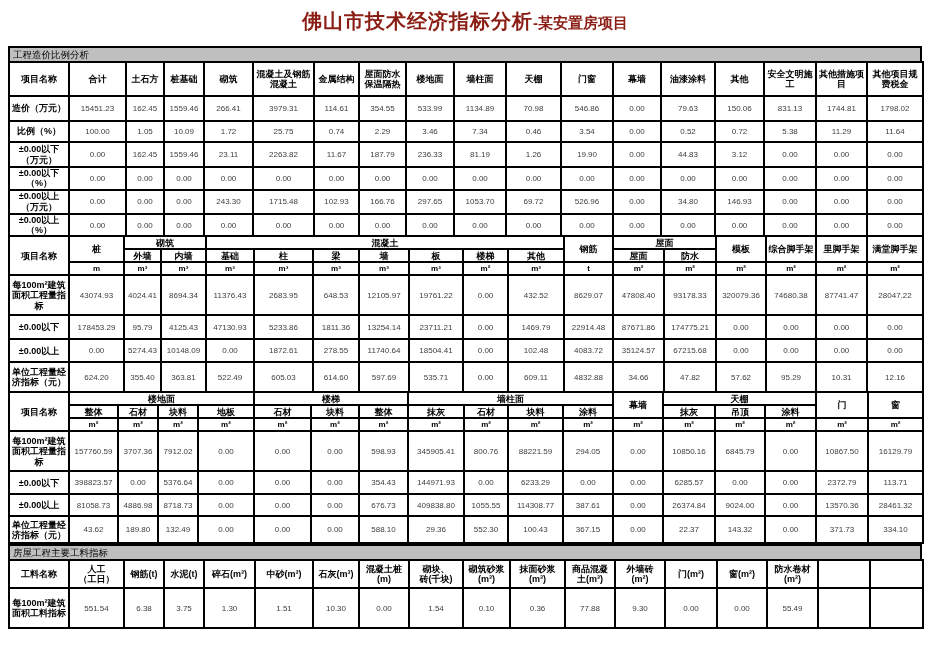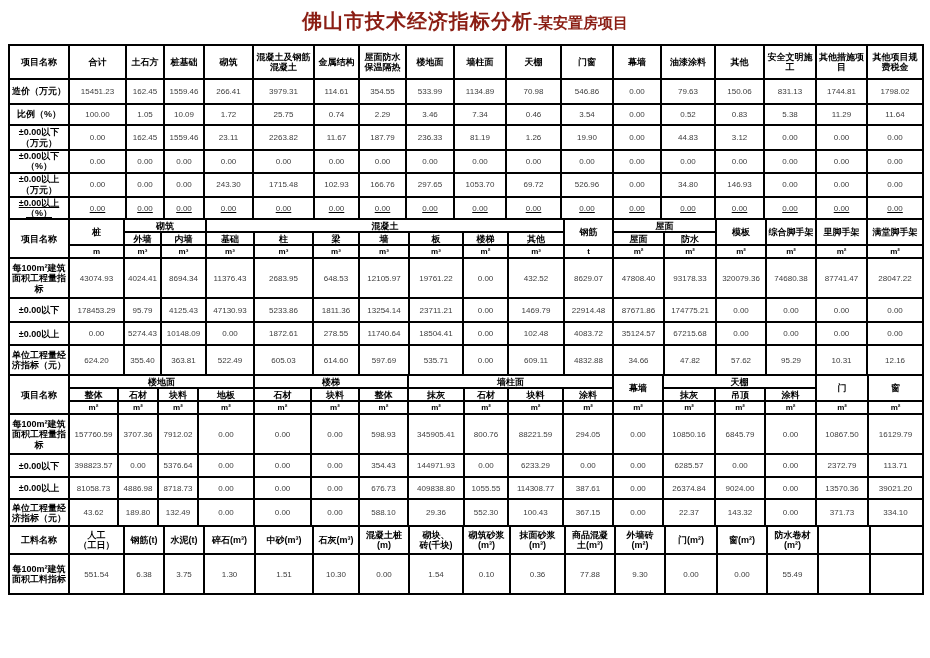--- a/index.html
+++ b/index.html
@@ -35,40 +35,41 @@
   td.unit{font-weight:bold;color:#000;font-size:8px;}
   th.rowlabel{font-size:9px;font-weight:bold;white-space:normal;line-height:1.15;}
   #t3 thead th{white-space:pre-line;}
   
   #t1 thead tr{height:34px;}
   #t1 tbody tr:nth-child(1){height:25px;}
   #t1 tbody tr:nth-child(2){height:21px;}
   #t1 tbody tr:nth-child(3){height:25px;}
   #t1 tbody tr:nth-child(4){height:21px;}
   #t1 tbody tr:nth-child(5){height:24px;}
-  #t1 tbody tr:nth-child(6){height:21px;text-decoration:underline;}
+  #t1 tbody tr:nth-child(6){height:21px;}
   #t2a thead tr,#t2b thead tr{height:13px;}
   #t2a tbody tr:nth-child(1){height:40px;}
   #t2a tbody tr:nth-child(2){height:24px;}
   #t2a tbody tr:nth-child(3){height:23px;}
   #t2a tbody tr:nth-child(4){height:30px;}
   #t2b tbody tr:nth-child(1){height:40px;}
   #t2b tbody tr:nth-child(2){height:23px;}
   #t2b tbody tr:nth-child(3){height:22px;}
   #t2b tbody tr:nth-child(4){height:27px;}
   #t3 thead tr{height:28px;}
   #t3 tbody tr{height:40px;}
 </style>
 </head>
 <body>
 
 <div class="title"><span class="main">佛山市技术经济指标分析</span><span class="suffix">-某安置房项目</span></div>
 
 <div class="sheet">
 
+  <div class="bar">工程造价比例分析</div>
   <table id="t1">
     <colgroup>
         <col style="width:60px">
         <col style="width:57px">
         <col style="width:38px">
         <col style="width:40px">
         <col style="width:49px">
         <col style="width:61px">
         <col style="width:45px">
         <col style="width:47px">
@@ -134,21 +135,21 @@
           <td>1.72</td>
           <td>25.75</td>
           <td>0.74</td>
           <td>2.29</td>
           <td>3.46</td>
           <td>7.34</td>
           <td>0.46</td>
           <td>3.54</td>
           <td>0.00</td>
           <td>0.52</td>
-          <td>0.83</td>
+          <td>0.72</td>
           <td>5.38</td>
           <td>11.29</td>
           <td>11.64</td>
         </tr>
         <tr>
           <th class="rowlabel">±0.00以下（万元）</th>
           <td>0.00</td>
           <td>162.45</td>
           <td>1559.46</td>
           <td>23.11</td>
@@ -500,21 +501,21 @@
           <td>676.73</td>
           <td>409838.80</td>
           <td>1055.55</td>
           <td>114308.77</td>
           <td>387.61</td>
           <td>0.00</td>
           <td>26374.84</td>
           <td>9024.00</td>
           <td>0.00</td>
           <td>13570.36</td>
-          <td>39021.20</td>
+          <td>28461.32</td>
         </tr>
         <tr>
           <th class="rowlabel">单位工程量经济指标（元）</th>
           <td>43.62</td>
           <td>189.80</td>
           <td>132.49</td>
           <td>0.00</td>
           <td>0.00</td>
           <td>0.00</td>
           <td>588.10</td>
@@ -525,20 +526,21 @@
           <td>0.00</td>
           <td>22.37</td>
           <td>143.32</td>
           <td>0.00</td>
           <td>371.73</td>
           <td>334.10</td>
         </tr>
       </tbody>
   </table>
 
+  <div class="bar">房屋工程主要工料指标</div>
   <table id="t3">
     <colgroup>
         <col style="width:60px">
         <col style="width:55px">
         <col style="width:40px">
         <col style="width:40px">
         <col style="width:51px">
         <col style="width:58px">
         <col style="width:46px">
         <col style="width:50px">

